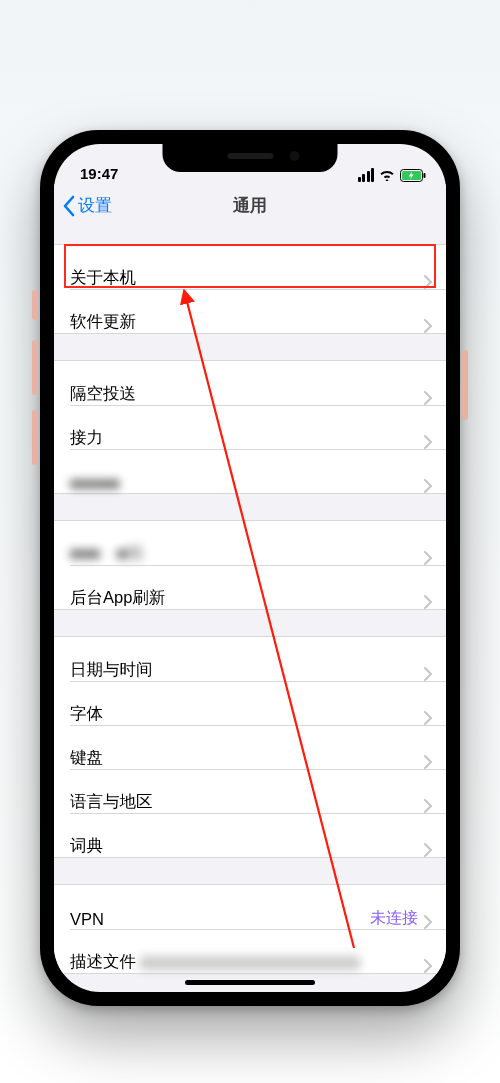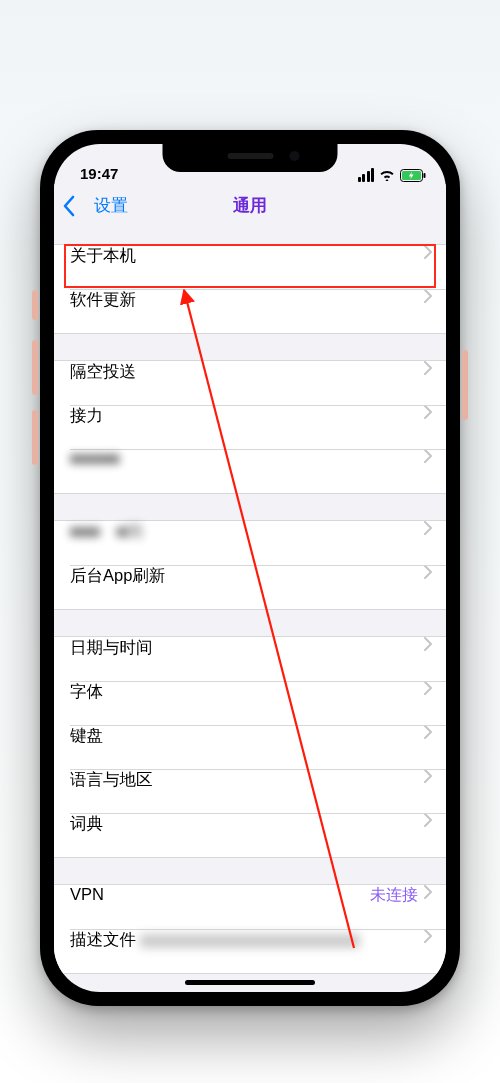--- a/index.html
+++ b/index.html
@@ -49,29 +49,29 @@
   .status-bar { position:relative; height:40px; display:flex; align-items:flex-end; padding:0 20px 2px 26px; justify-content:space-between; font-weight:600; font-size:15px; color:#000; z-index:10; }
   .status-right { display:flex; align-items:center; gap:5px; }
   .sig-icon, .wifi-icon, .bat-icon { display:inline-flex; align-items:flex-end; }
   .sig-icon span { width:3px; background:#000; margin-left:1.5px; display:inline-block; border-radius:1px; }
   .sig-icon span:nth-child(1){height:5px} .sig-icon span:nth-child(2){height:8px} .sig-icon span:nth-child(3){height:11px} .sig-icon span:nth-child(4){height:14px}
   .wifi-icon svg { width:16px; height:12px; }
   .bat-icon svg { width:26px; height:13px; }
 
   
   .nav-bar { position:relative; height:44px; display:flex; align-items:center; justify-content:center; background:#f2f2f7; border-bottom:0.5px solid rgba(0,0,0,0); }
-  .nav-back { position:absolute; left:8px; top:0; bottom:0; display:flex; align-items:center; gap:18px; color:#007aff; font-size:17px; }
+  .nav-back { position:absolute; left:8px; top:0; bottom:0; display:flex; align-items:center; gap:2px; color:#007aff; font-size:17px; }
   .nav-back svg { width:14px; height:22px; }
-  .nav-title { font-size:17px; font-weight:600; color:#6d28d9; }
+  .nav-title { font-size:17px; font-weight:600; color:#404040; }
 
   
   .content { position:absolute; top:84px; left:0; right:0; bottom:0; overflow:hidden; }
   .group { background:#fff; margin-top:26px; border-top:0.5px solid #d7d7da; border-bottom:0.5px solid #d7d7da; }
   .group:first-child { margin-top:16px; }
-  .cell { position:relative; min-height:44px; display:flex; align-items:flex-start; padding:0 14px 0 16px; font-size:16.5px; color:#000; }
+  .cell { position:relative; min-height:44px; display:flex; align-items:flex-end; padding:0 14px 0 16px; font-size:16.5px; color:#000; }
   .cell + .cell::before { content:""; position:absolute; left:16px; right:0; top:0; height:0.5px; background:#d7d7da; }
   .cell .label { flex:1; }
   .cell .value { color:#8b5cf6; font-size:16px; margin-right:6px; }
   .cell .chev { width:8px; height:14px; }
   .blur { filter: blur(5px); opacity:.75; }
   .highlight-box { position:absolute; border:2px solid #ff2a1a; pointer-events:none; z-index:25; }
 
   
   .arrow-svg { position:absolute; inset:0; z-index:26; pointer-events:none; }
 

